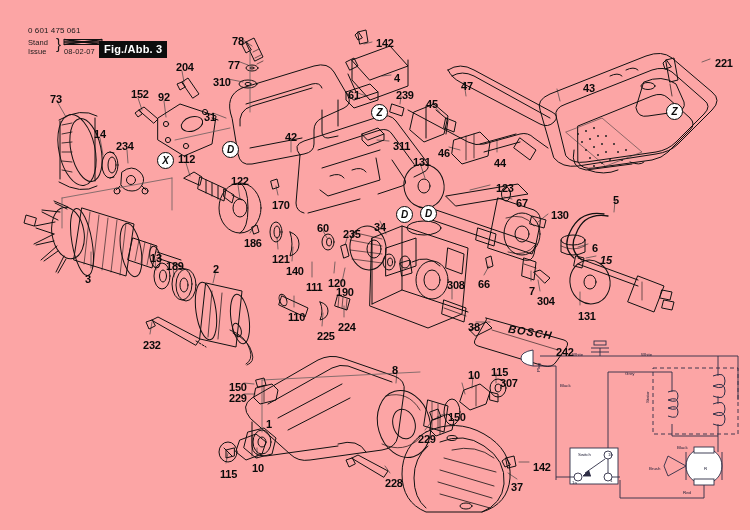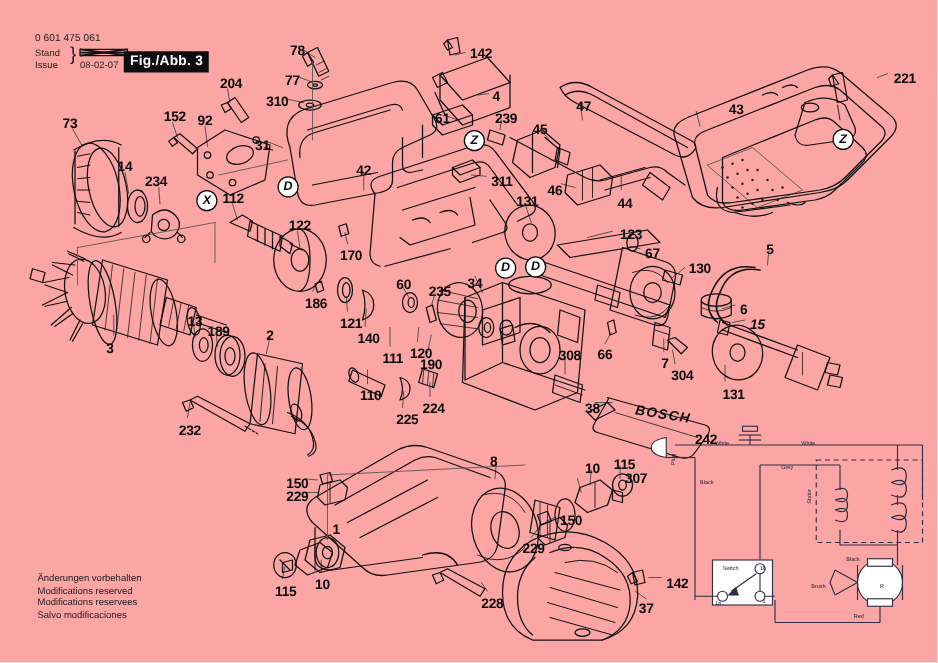--- a/index.html
+++ b/index.html
@@ -794,20 +794,14 @@
       <div class="wlbl" style="left: 649px; top: 466px;">Brush</div>
       <div class="wlbl" style="left: 683px; top: 490px;">Red</div>
       <div class="wlbl" style="left: 572px; top: 480px;">1a</div>
       <div class="wlbl" style="left: 608px; top: 452px;">1b</div>
       <div class="wlbl" style="left: 610px; top: 478px;">1</div>
       <div class="wlbl" style="left: 704px; top: 466px;">R</div>
     </div>
 
   <div class="callout" id="bosch-plate" style="left:508px; top:326px; font-size:11px; font-style:italic; letter-spacing:1px; transform:rotate(9deg);">BOSCH</div>
 
-  <div id="footer">
-    <div>Änderungen vorbehalten</div>
-    <div>Modifications reserved</div>
-    <div>Modifications reservees</div>
-    <div>Salvo modificaciones</div>
-  </div>
 
 </div>
 
 </body></html>

